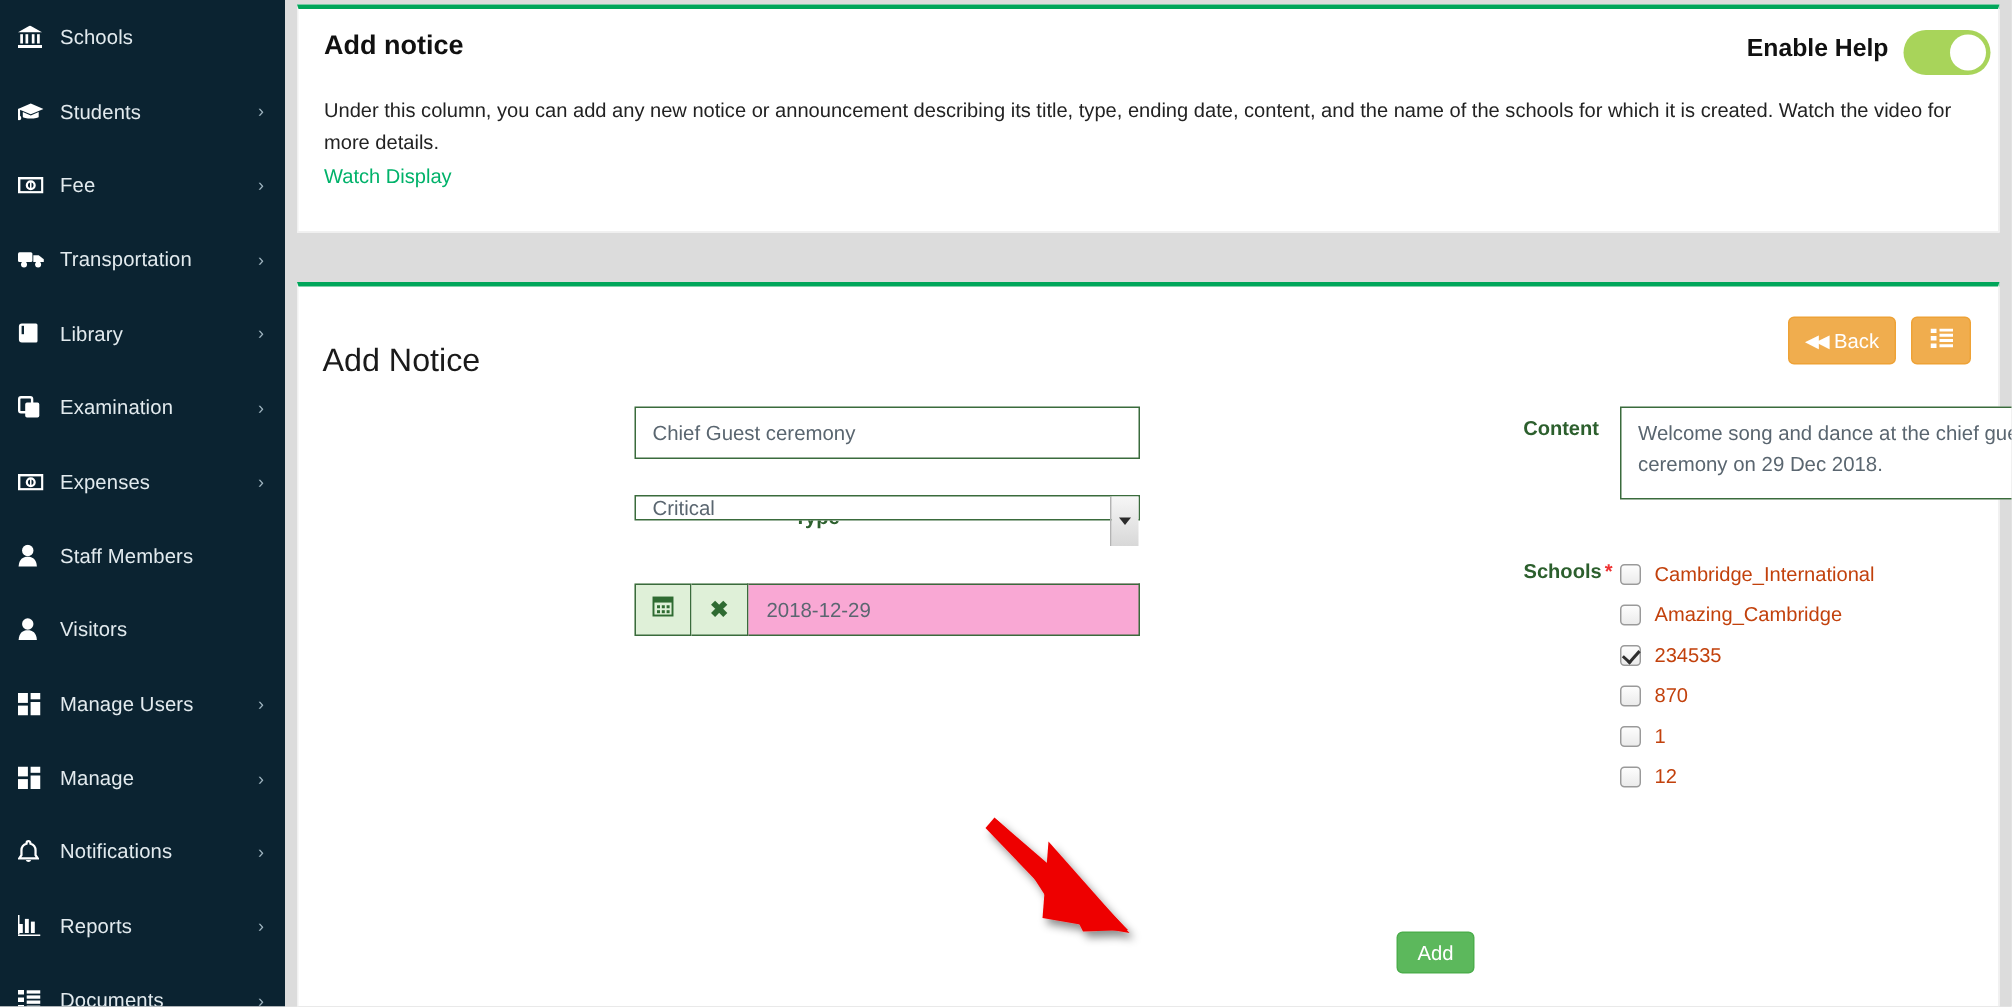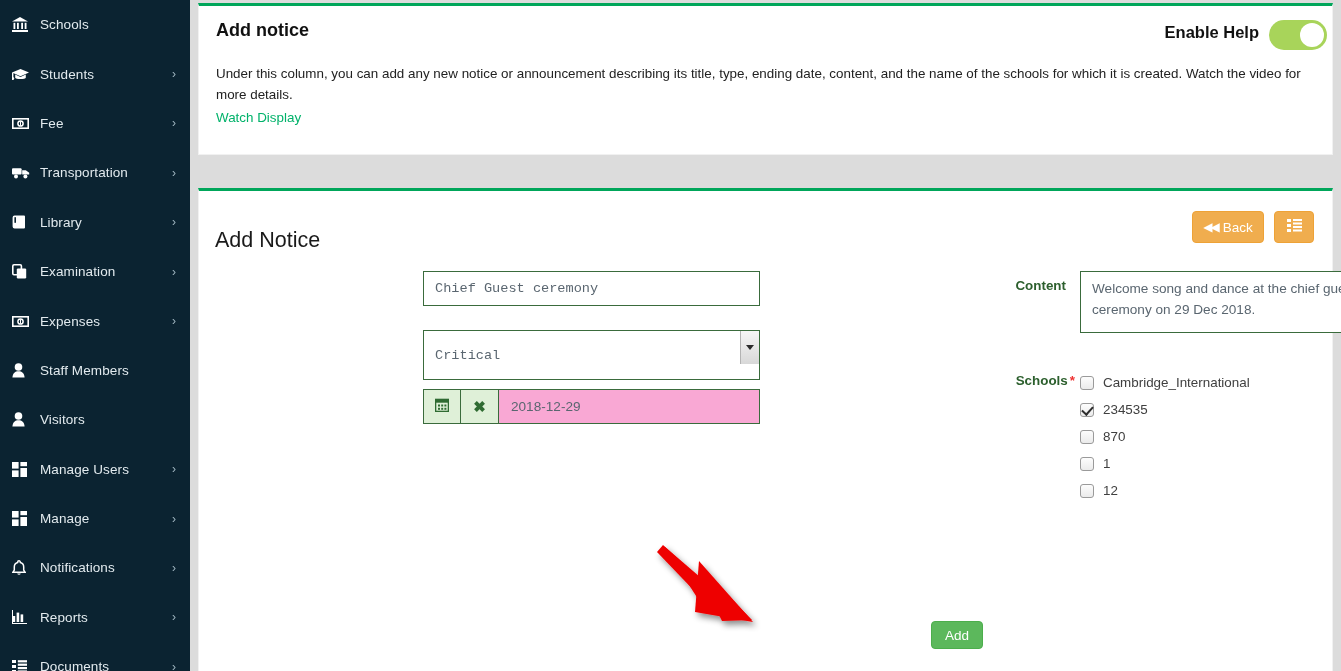--- a/index.html
+++ b/index.html
@@ -123,29 +123,29 @@
   }
   .req { color: #e33; font-weight: bold; padding-left: 2px; }
 
   
   .f-input {
     position: absolute;
     background: #ffffff;
     border: 1px solid #3a6b3c;
     color: #5a6670;
     font-size: 13.6px;
-    font-family: Liberation Mono, monospace;
+    font-family: Liberation Sans, sans-serif;
     padding: 0 11px;
     display: flex; align-items: center;
   }
 
   #title-input { left: 224px; top: 80px; width: 337px; height: 35px; }
 
   #type-select {
-    left: 224px; top: 139px; width: 337px; height: 50px;
+    left: 224px; top: 139px; width: 337px; height: 17px;
     padding-right: 26px;
   }
   #type-arrow {
     position: absolute; left: 541px; top: 140px;
     width: 19px; height: 33px;
     background: linear-gradient(#f6f6f6, #d8d8d8);
     border-left: 1px solid #b3b3b3;
     display: flex; align-items: center; justify-content: center;
     cursor: pointer;
   }
@@ -185,21 +185,21 @@
   #content-text {
     position: absolute; left: 11px; top: 7px; width: 300px;
     font-size: 13.6px; color: #5a6670; line-height: 20.5px;
   }
 
   
   #schools-label { position: absolute; left: 806px; top: 182px; }
   #schools-list { position: absolute; left: 881px; top: 178px; }
   .school-row {
     height: 27px; display: flex; align-items: center;
-    font-size: 13.4px; color: #404040;
+    font-size: 13.4px; color: #c2410c;
   }
   .cbx {
     width: 14px; height: 14px; min-width: 14px;
     border: 1px solid #9a9a9a;
     border-radius: 3px;
     background: linear-gradient(#fdfdfd, #ebebeb);
     margin-right: 9px;
     position: relative;
     cursor: pointer;
   }
@@ -485,20 +485,24 @@
 
       <div class="f-label" id="schools-label" style="width:70px;">
         <span>Schools</span><span class="req">*</span>
       </div>
       <div id="schools-list">
           <div class="school-row">
             <span class="cbx"></span>
             <span>Cambridge_International</span>
           </div>
           <div class="school-row">
+            <span class="cbx"></span>
+            <span>Amazing_Cambridge</span>
+          </div>
+          <div class="school-row">
             <span class="cbx on"></span>
             <span>234535</span>
           </div>
           <div class="school-row">
             <span class="cbx"></span>
             <span>870</span>
           </div>
           <div class="school-row">
             <span class="cbx"></span>
             <span>1</span>

